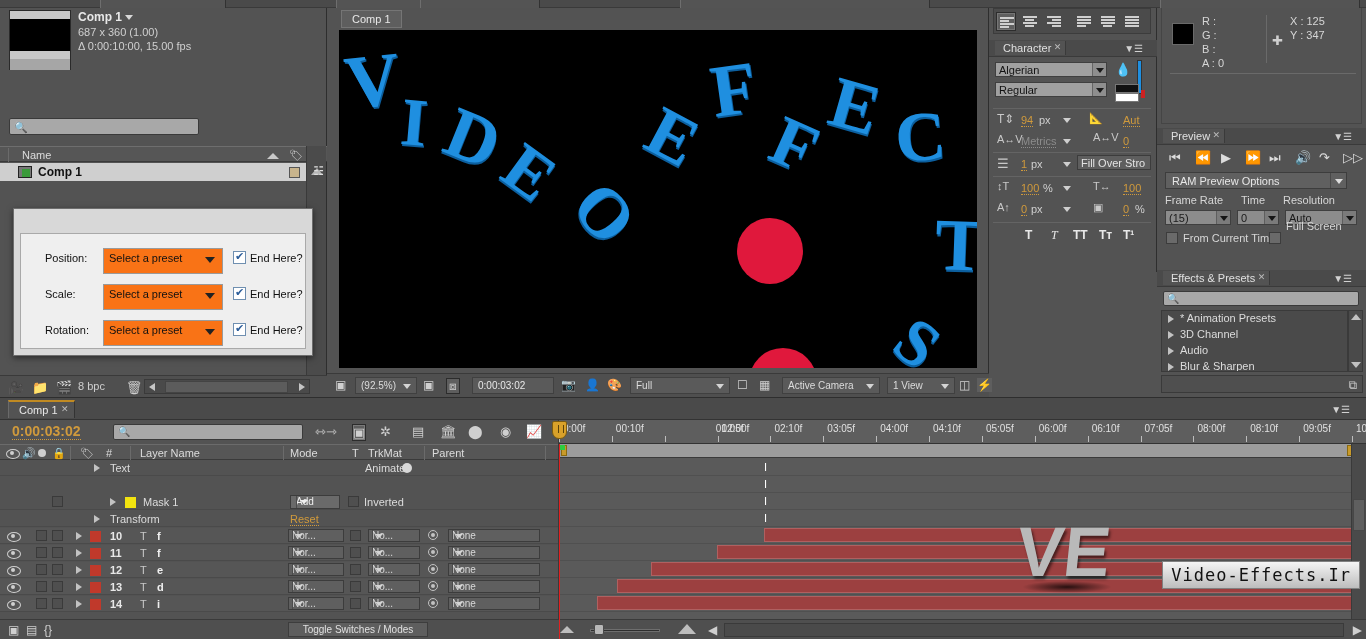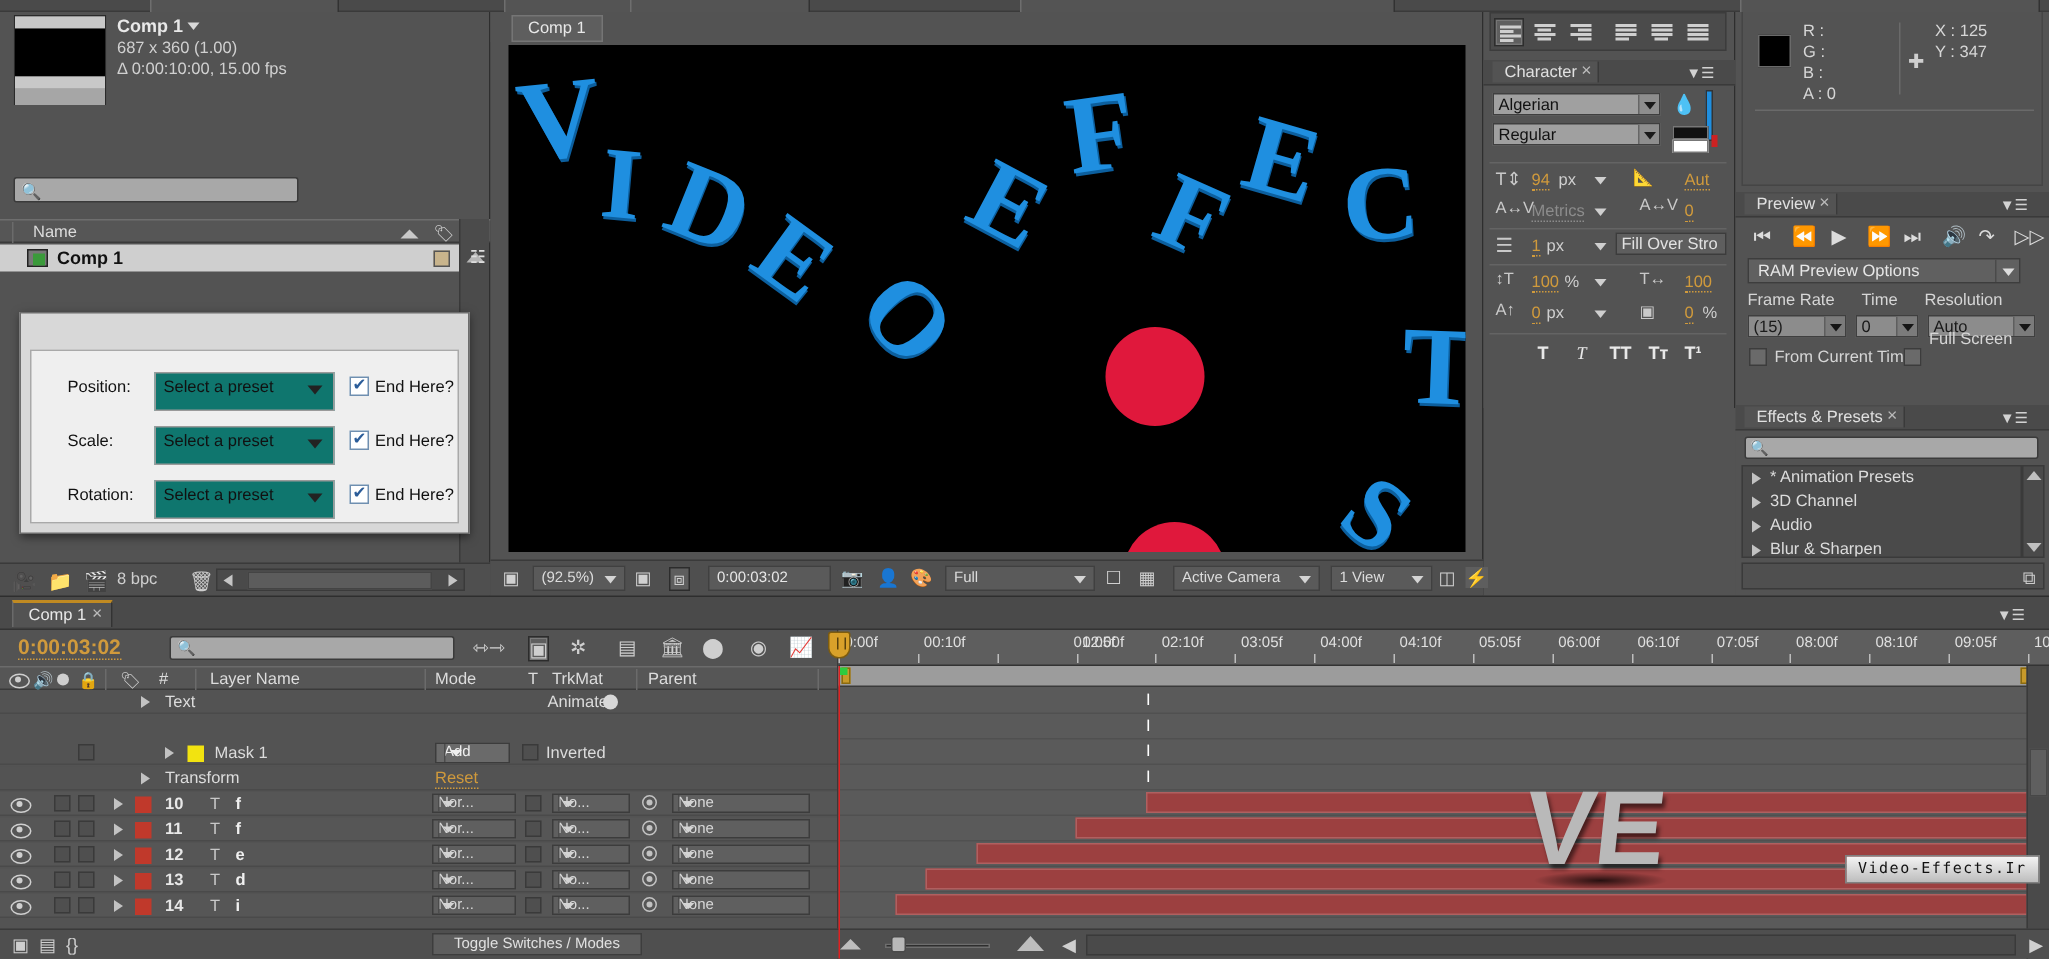--- a/index.html
+++ b/index.html
@@ -51,21 +51,21 @@
   #proj-bottom .hscroll .ra { position:absolute; right:4px; top:3px; width:0;height:0;border-top:4px solid transparent;border-bottom:4px solid transparent;border-left:6px solid #c5c5c5;}
 
   
   #myscript { position:absolute; left:13px; top:208px; width:300px; height:148px; background:#d8d8d8; border:1px solid #6d6d6d; box-shadow:0 2px 6px rgba(0,0,0,.5); }
   #myscript .titlebar { height:18px; background:linear-gradient(#6f7378,#55585c); border-bottom:1px solid #494c50; position:relative; }
   #myscript .titlebar .t { position:absolute; left:6px; top:2px; color:#f0f0f0; font-size:11px;}
   #myscript .titlebar .x { position:absolute; right:3px; top:2px; width:13px;height:13px; background:#bfc3c7; border:1px solid #6c7074; color:#222; font-size:9px; text-align:center; line-height:12px;}
   #myscript .body { position:absolute; left:6px; top:24px; right:6px; bottom:6px; background:#efefef; border:1px solid #a9a9a9;}
   .ms-row { position:absolute; left:0; width:100%; height:24px;}
   .ms-row .lab { position:absolute; left:24px; top:4px; color:#111; font-size:11px;}
-  .ms-row .sel { position:absolute; left:82px; top:0; width:120px; height:26px; background:#0f766e; border:1px solid #9a9a9a; color:#111; font-size:11px;}
+  .ms-row .sel { position:absolute; left:82px; top:0; width:120px; height:26px; background:#f97316; border:1px solid #9a9a9a; color:#111; font-size:11px;}
   .ms-row .sel span { position:absolute; left:5px; top:3px; }
   .ms-row .sel .ar { position:absolute; right:7px; top:8px; width:0;height:0;border-left:5px solid transparent;border-right:5px solid transparent;border-top:6px solid #222;}
   .ms-row .cb { position:absolute; left:212px; top:3px; width:13px; height:13px; background:#fff; border:1px solid #6f8fb0;}
   .ms-row .cb:after { content:"\2714"; position:absolute; left:1px; top:-2px; font-size:11px; color:#2c5d99;}
   .ms-row .cblab { position:absolute; left:229px; top:4px; color:#111; font-size:11px;}
 
   
   #comp-panel { left:327px; top:0; width:662px; height:397px; background:#535353; border-right:1px solid #2e2e2e;}
   #comp-tabrow { position:absolute; left:0; top:8px; width:100%; height:20px; background:#535353;}
   #comp-tab { position:absolute; left:14px; top:2px; padding:2px 10px; background:#5e5e5e; border:1px solid #757575; color:#e8e8e8; font-size:11px;}
@@ -202,21 +202,21 @@
   #tl-bottom { position:absolute; left:0; bottom:0; width:1366px; height:20px; background:#4f4f4f; border-top:1px solid #3a3a3a;}
   #tl-bottom .ic { position:absolute; top:3px; color:#cfcfcf; font-size:12px;}
   #toggle-btn { position:absolute; left:288px; top:2px; width:140px; height:15px; background:#5e5e5e; border:1px solid #3d3d3d; color:#e0e0e0; font-size:10px; text-align:center; line-height:13px;}
   #tl-zoomslider { position:absolute; left:580px; top:4px; width:90px; height:11px;}
   #tl-zoomslider .track { position:absolute; left:10px; top:5px; width:70px; height:3px; background:#2e2e2e; border:1px solid #6e6e6e;}
   #tl-zoomslider .knob { position:absolute; left:14px; top:0; width:10px; height:11px; background:#b8b8b8; border:1px solid #4a4a4a; border-radius:2px;}
   .mtn { position:absolute; width:0;height:0;border-left:7px solid transparent;border-right:7px solid transparent;border-bottom:7px solid #bdbdbd;}
 
   
   #watermark { position:absolute; right:6px; bottom:22px; z-index:40; pointer-events:none;}
-  #wm-plate { position:absolute; right:0; bottom:28px; padding:3px 8px; background:linear-gradient(#f4f4f4,#bdbdbd); border:1px solid #808080; color:#111; font-family:"DejaVu Sans Mono", monospace; font-size:10px; letter-spacing:1px; white-space:nowrap;margin-left:39px;}
+  #wm-plate { position:absolute; right:0; bottom:28px; padding:3px 8px; background:linear-gradient(#f4f4f4,#bdbdbd); border:1px solid #808080; color:#111; font-family:"DejaVu Sans Mono", monospace; font-size:17px; letter-spacing:1px; white-space:nowrap;margin-left:39px;}
   #wm-logo { position:absolute; right:250px; bottom:30px; font-family:"Liberation Sans", sans-serif; font-size:70px; font-weight:bold; color:#b9b9b9; text-shadow:2px 3px 3px rgba(0,0,0,.55); transform:skewX(-6deg); line-height:1;}
   #wm-shadow { position:absolute; right:248px; bottom:24px; width:90px; height:12px; background:radial-gradient(ellipse at center, rgba(0,0,0,.75), rgba(0,0,0,0) 70%);}
   #topstrip { position:absolute; left:0; top:0; width:1366px; height:8px; background:#4a4a4a; border-bottom:1px solid #3a3a3a; z-index:5;}
   .tabstub { position:absolute; top:0; height:8px; background:#545454; border-left:1px solid #6e6e6e; border-right:1px solid #323232;}
 </style>
 </head>
 <body>
 
 <div id="topstrip">
   <div class="tabstub" style="left:100px;width:126px;"></div>

